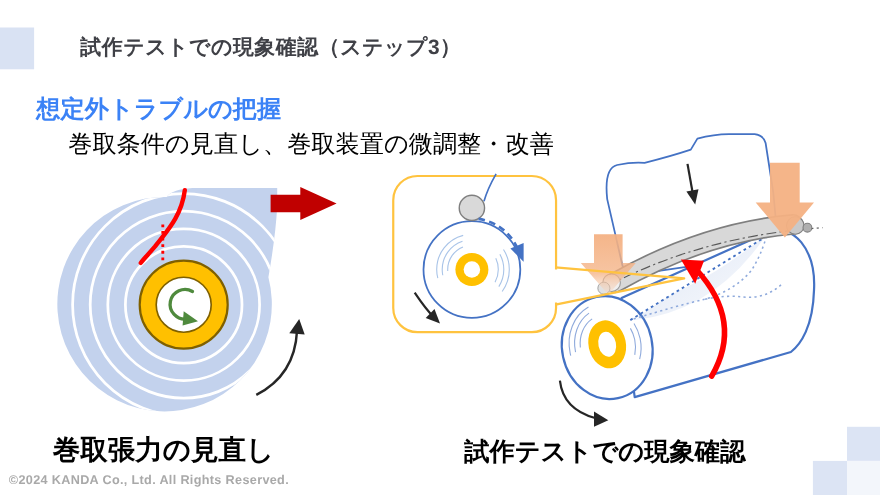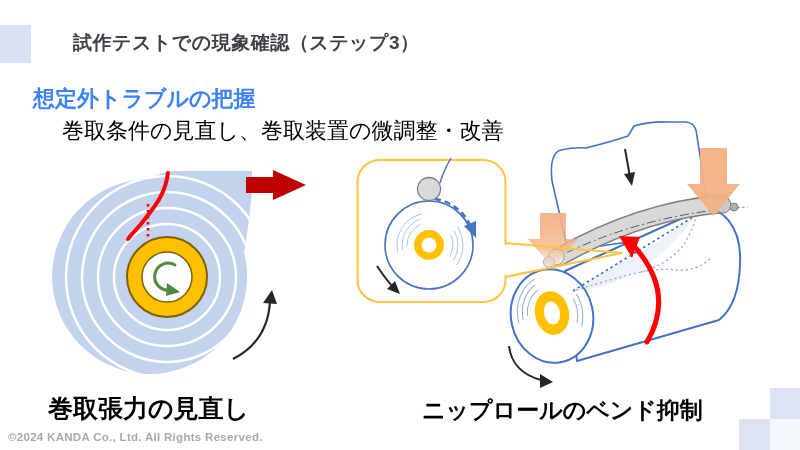--- a/index.html
+++ b/index.html
@@ -163,17 +163,17 @@
       <path d="M 505,243 L 622,253 L 505,277" fill="none" stroke="#FFC33F" stroke-width="2" stroke-linejoin="round"></path>
     </g>
   </g>
 </svg>
 
 <div class="abs accent-square"></div>
 <div class="abs slide-title">試作テストでの現象確認（ステップ3）</div>
 <div class="abs section-heading">想定外トラブルの把握</div>
 <div class="abs section-subheading">巻取条件の見直し、巻取装置の微調整・改善</div>
 <div class="abs caption caption-left">巻取張力の見直し</div>
-<div class="abs caption caption-right">ニップロールのベンド抑制</div>
+<div class="abs caption caption-right">試作テストでの現象確認</div>
 <div class="abs copyright">©2024 KANDA Co., Ltd. All Rights Reserved.</div>
 <div class="abs corner-sq sq-a"></div>
 <div class="abs corner-sq sq-b"></div>
 <div class="abs corner-sq sq-c"></div>
 
 </body></html>

